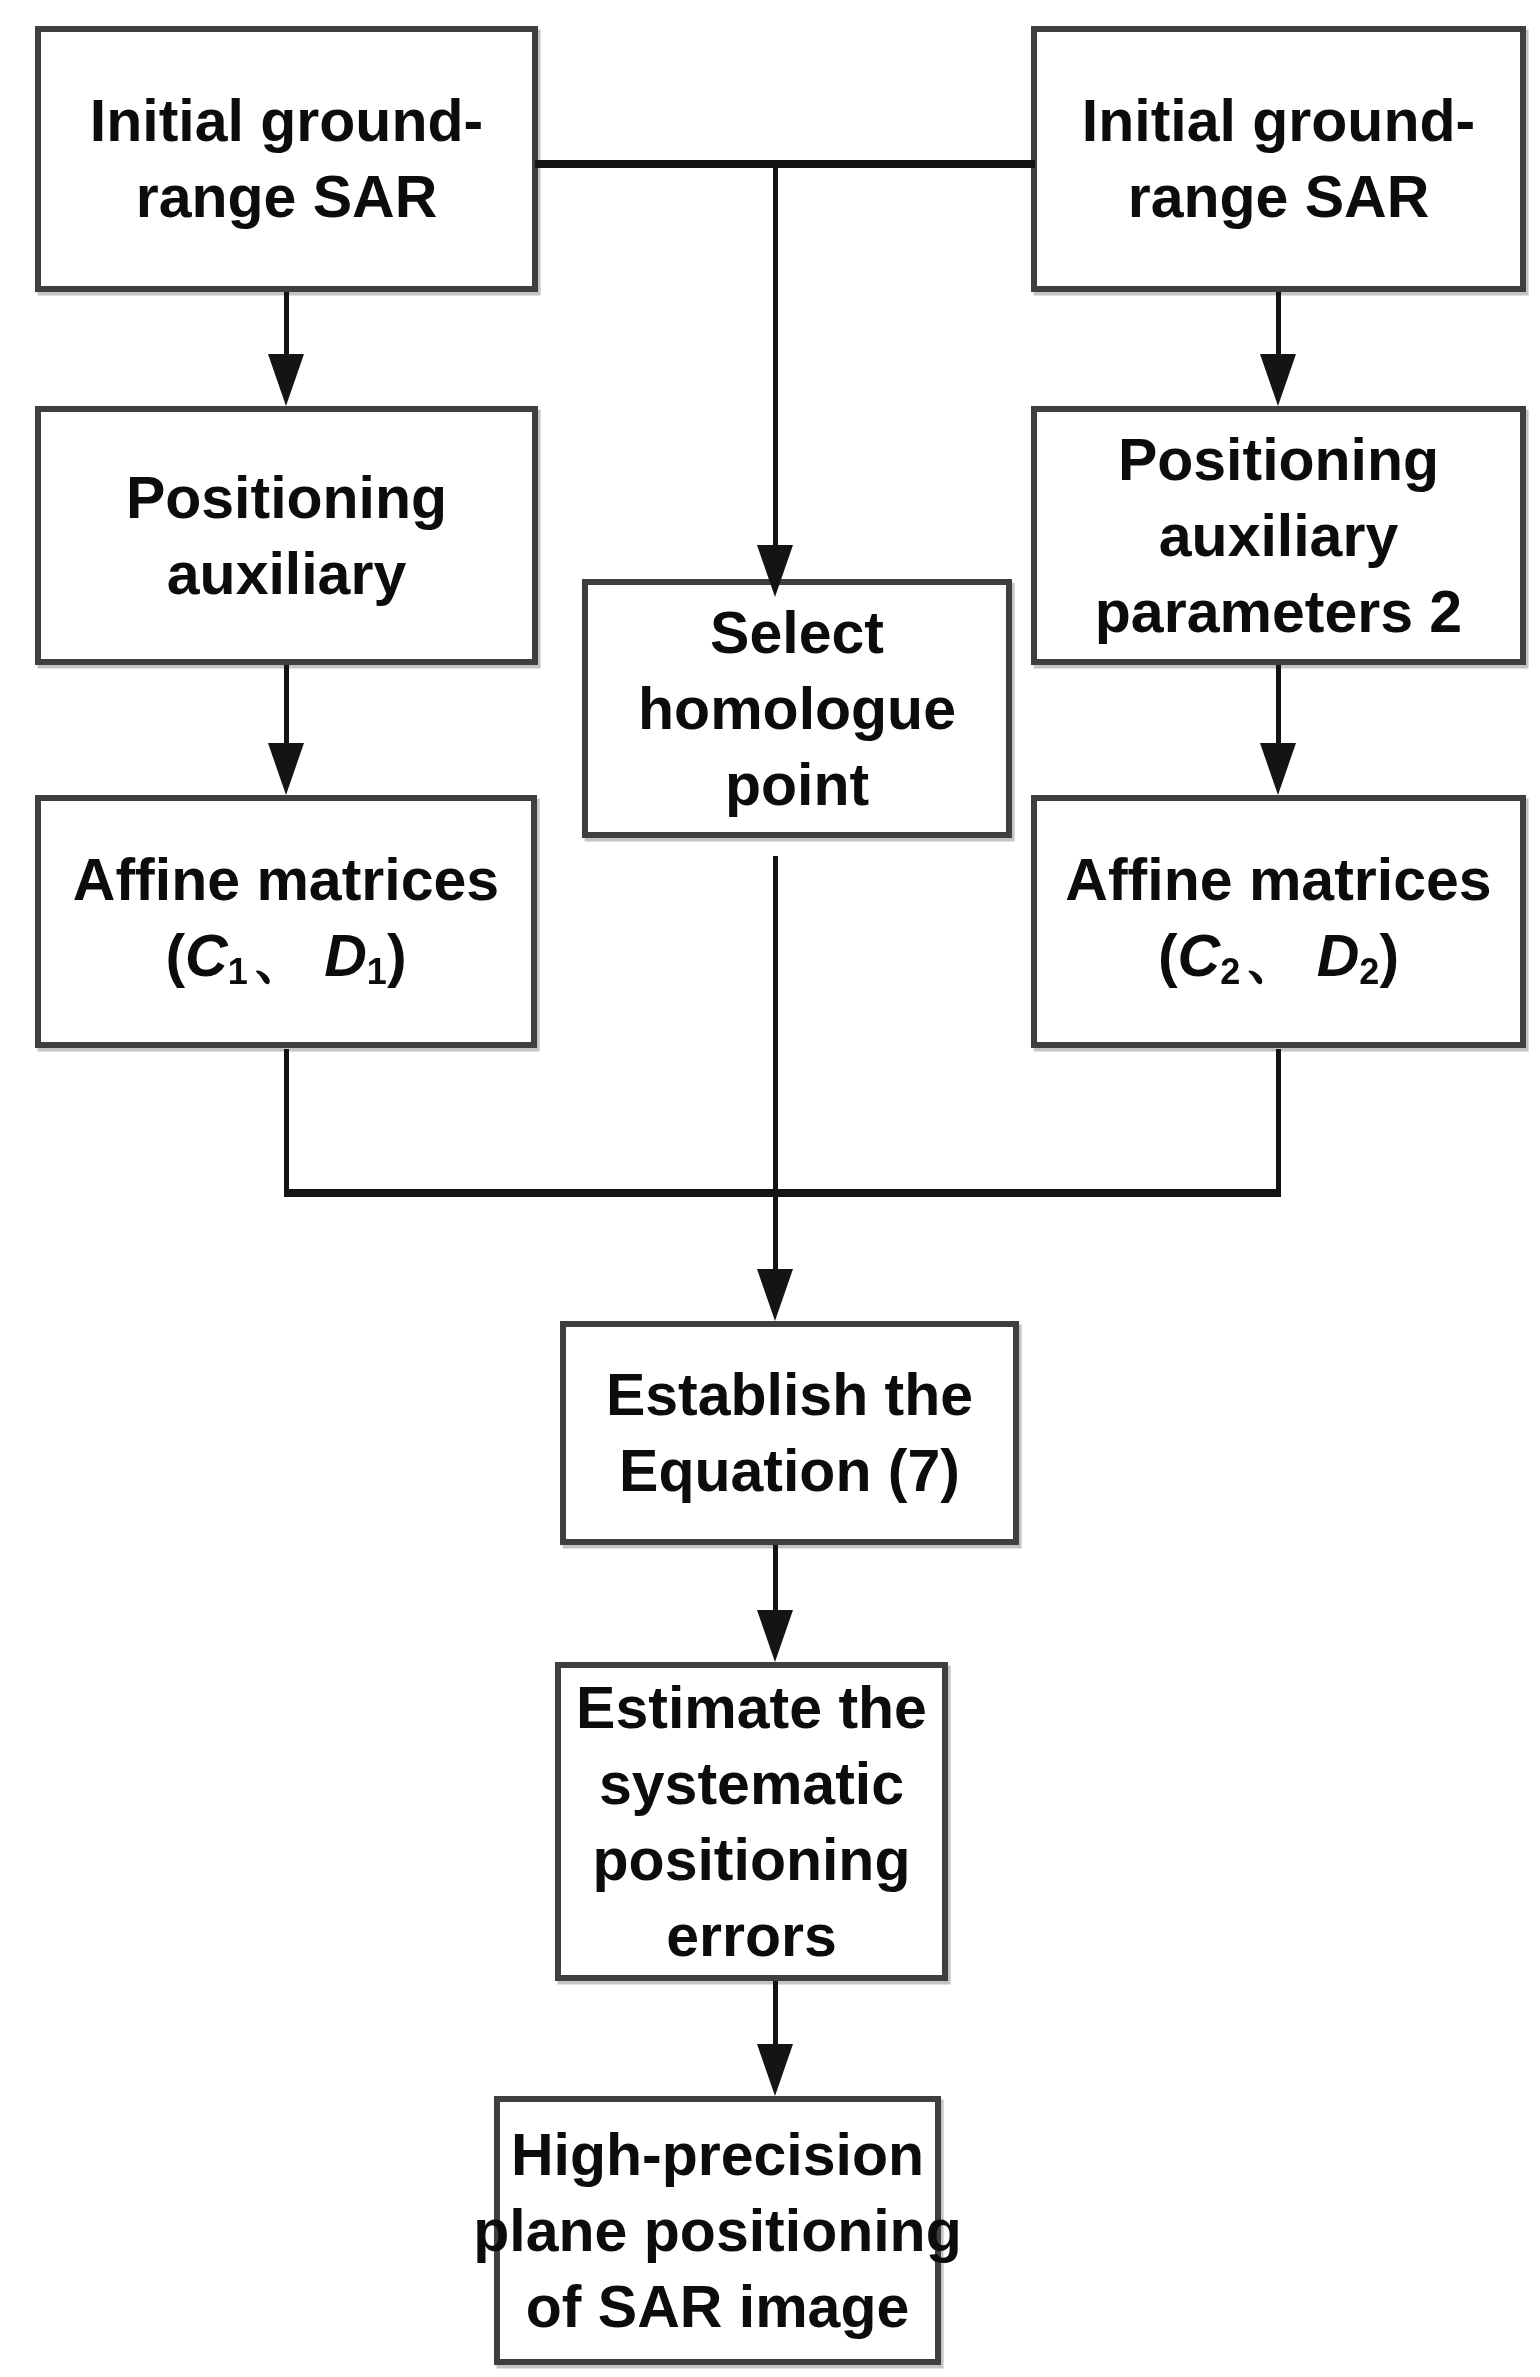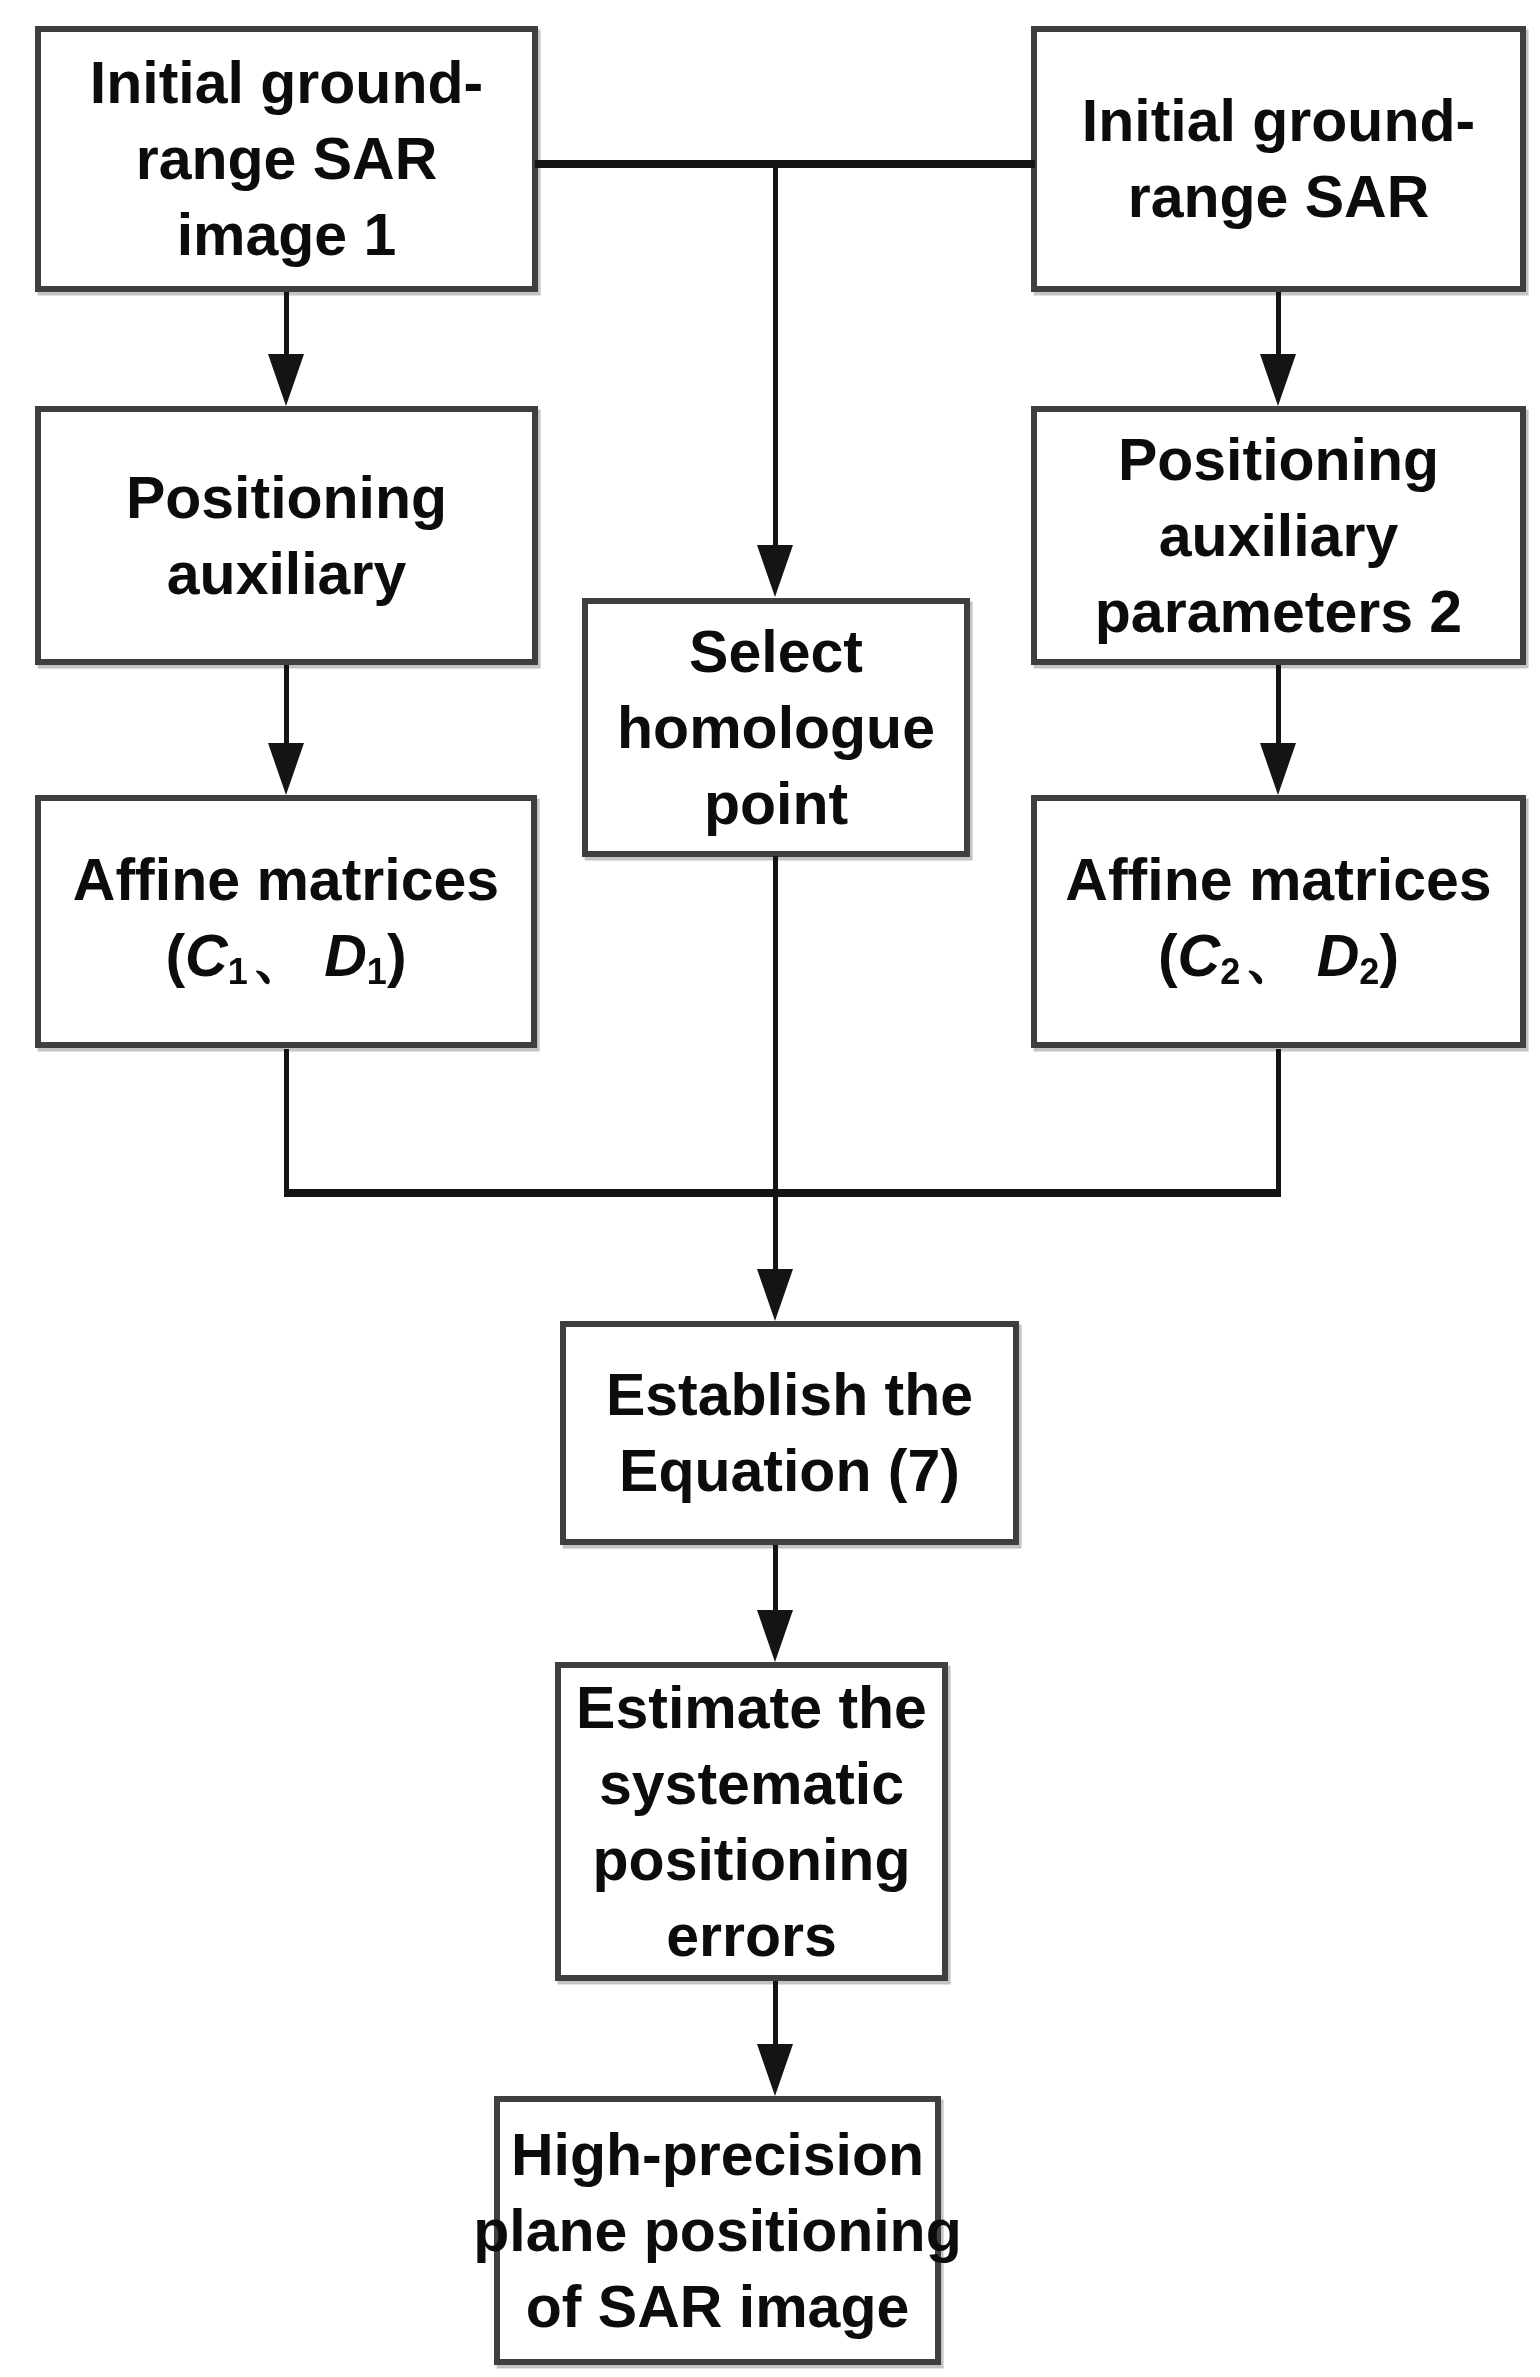--- a/index.html
+++ b/index.html
@@ -51,38 +51,37 @@
   }
 </style>
 </head>
 <body>
 
 <div id="canvas">
 
   <div class="box" style="left:35px;top:26px;width:503px;height:266px">
     <div class="bline">Initial ground-</div>
     <div class="bline">range SAR</div>
-    <div class="bline">image 1</div>
   </div>
   <div class="box" style="left:1031px;top:26px;width:495px;height:266px">
     <div class="bline">Initial ground-</div>
     <div class="bline">range SAR</div>
   </div>
 
   <div class="box" style="left:35px;top:406px;width:503px;height:259px">
     <div class="bline">Positioning</div>
     <div class="bline">auxiliary</div>
   </div>
   <div class="box" style="left:1031px;top:406px;width:495px;height:259px">
     <div class="bline">Positioning</div>
     <div class="bline">auxiliary</div>
     <div class="bline">parameters 2</div>
   </div>
 
-  <div class="box" style="left:582px;top:598px;width:388px;height:259px">
+  <div class="box" style="left:582px;top:579px;width:430px;height:259px">
     <div class="bline">Select</div>
     <div class="bline">homologue</div>
     <div class="bline">point</div>
   </div>
 
   <div class="box" style="left:35px;top:795px;width:502px;height:253px">
     <div class="bline">Affine matrices</div>
     <div class="bline">
       <span>(</span><span class="var">C</span><span class="sub">1</span><span class="sep">、</span><span class="var">D</span><span class="sub">1</span><span>)</span>
     </div>

